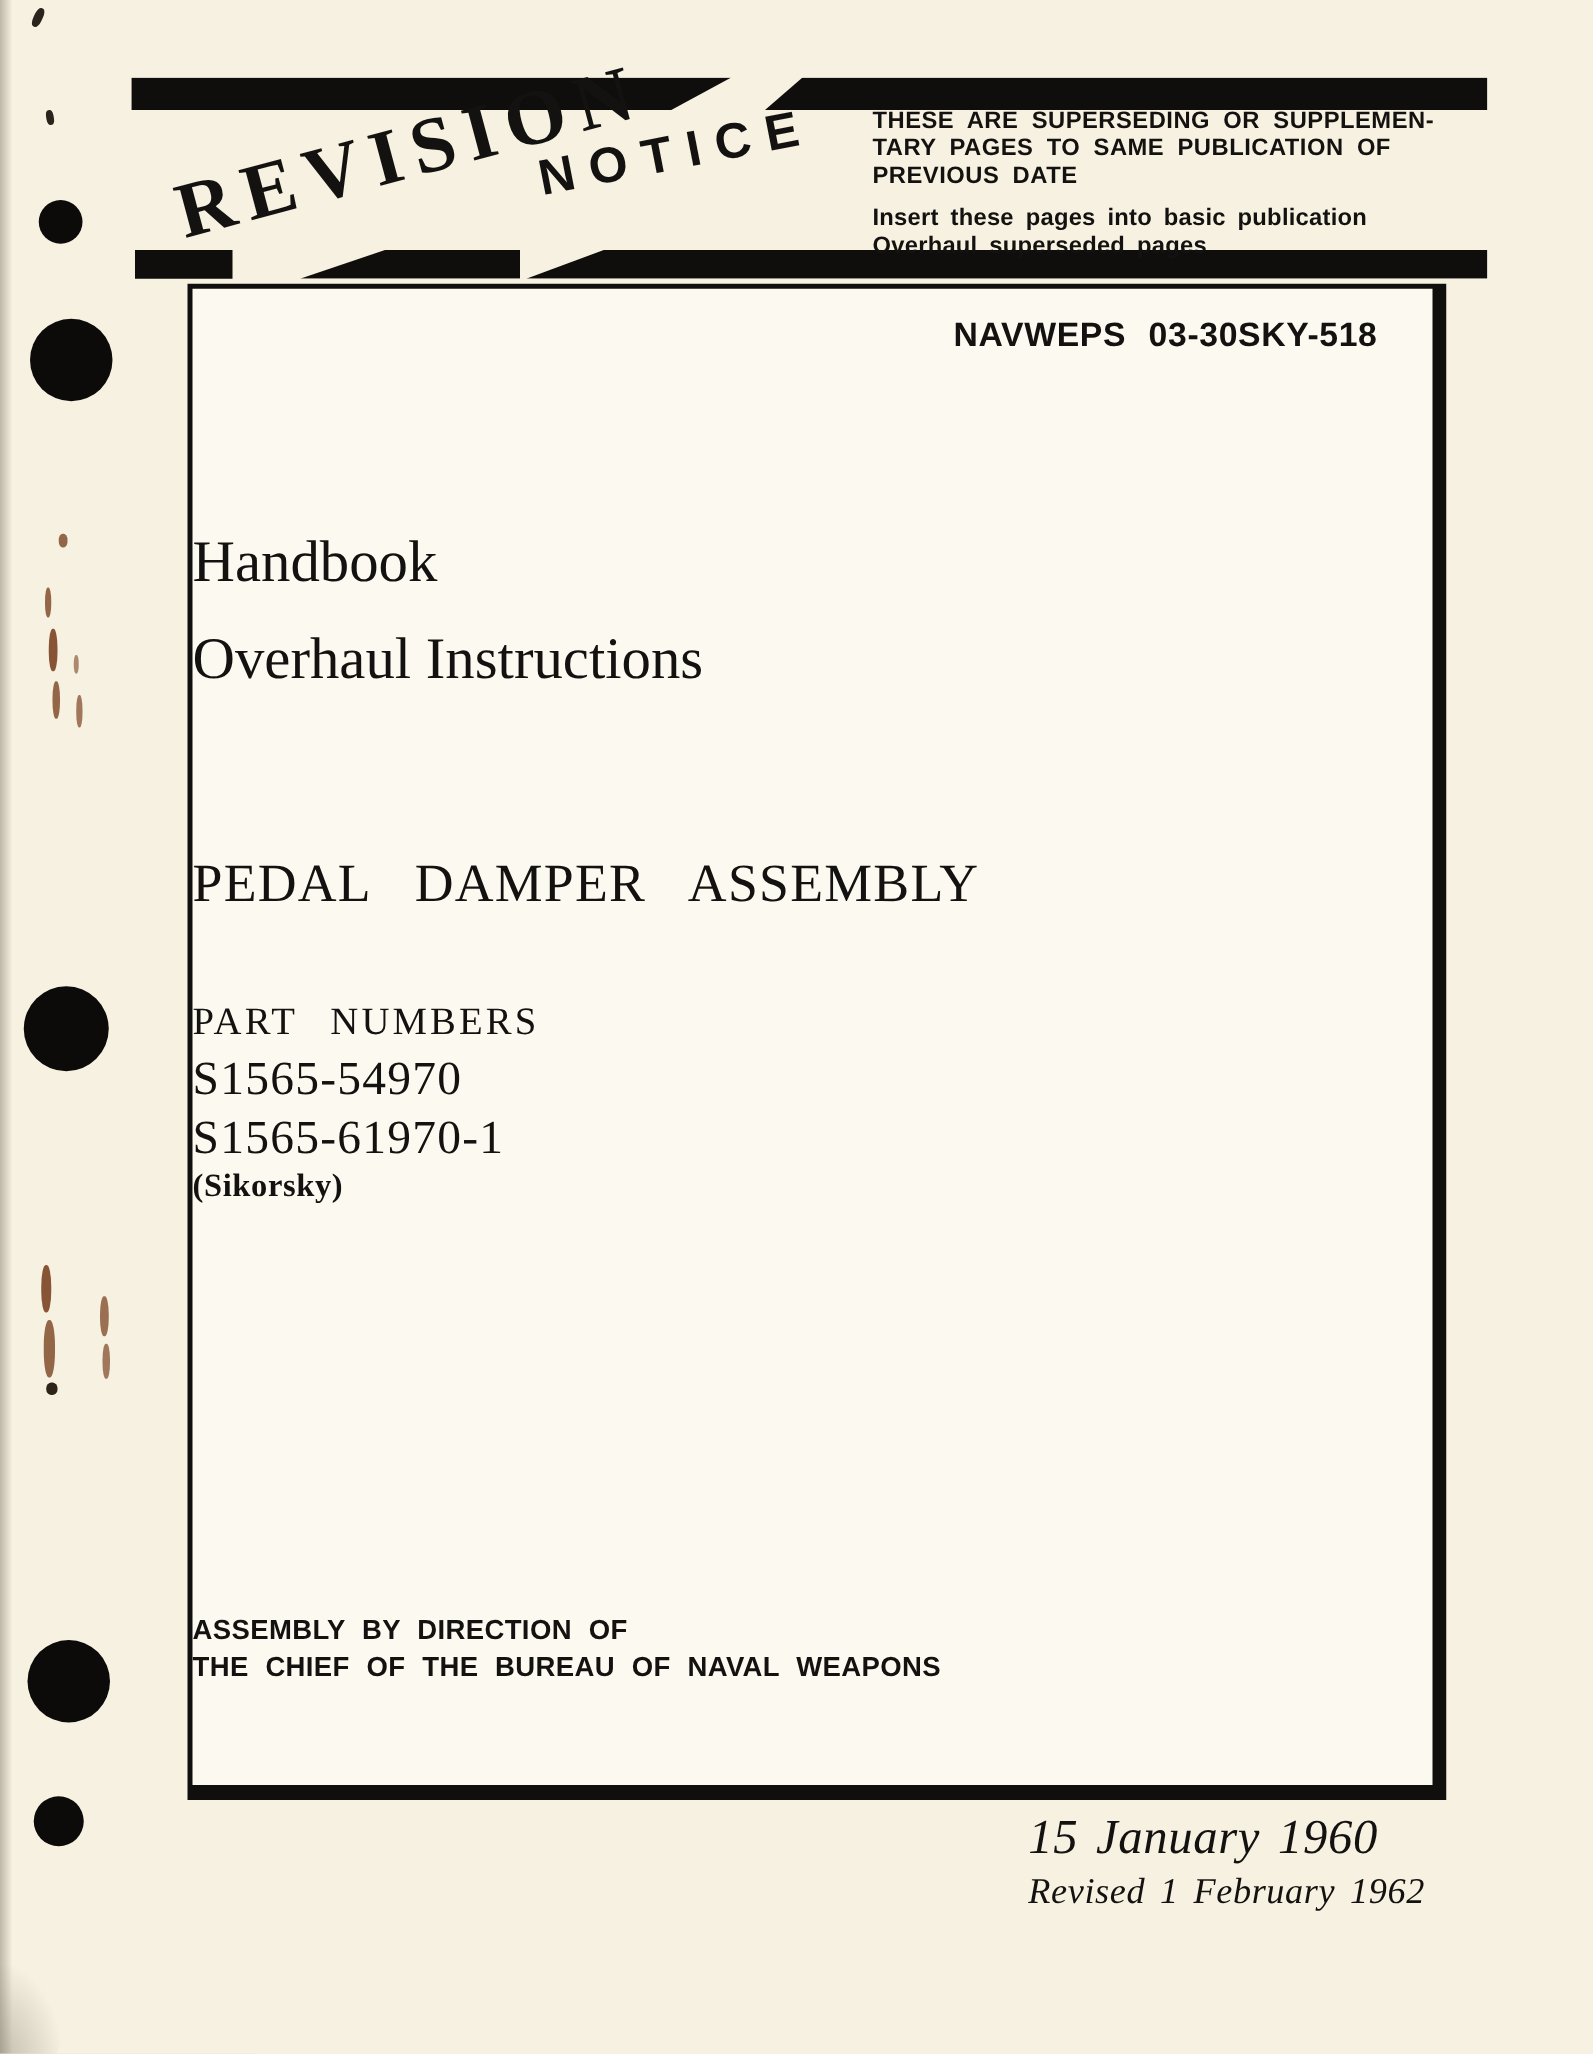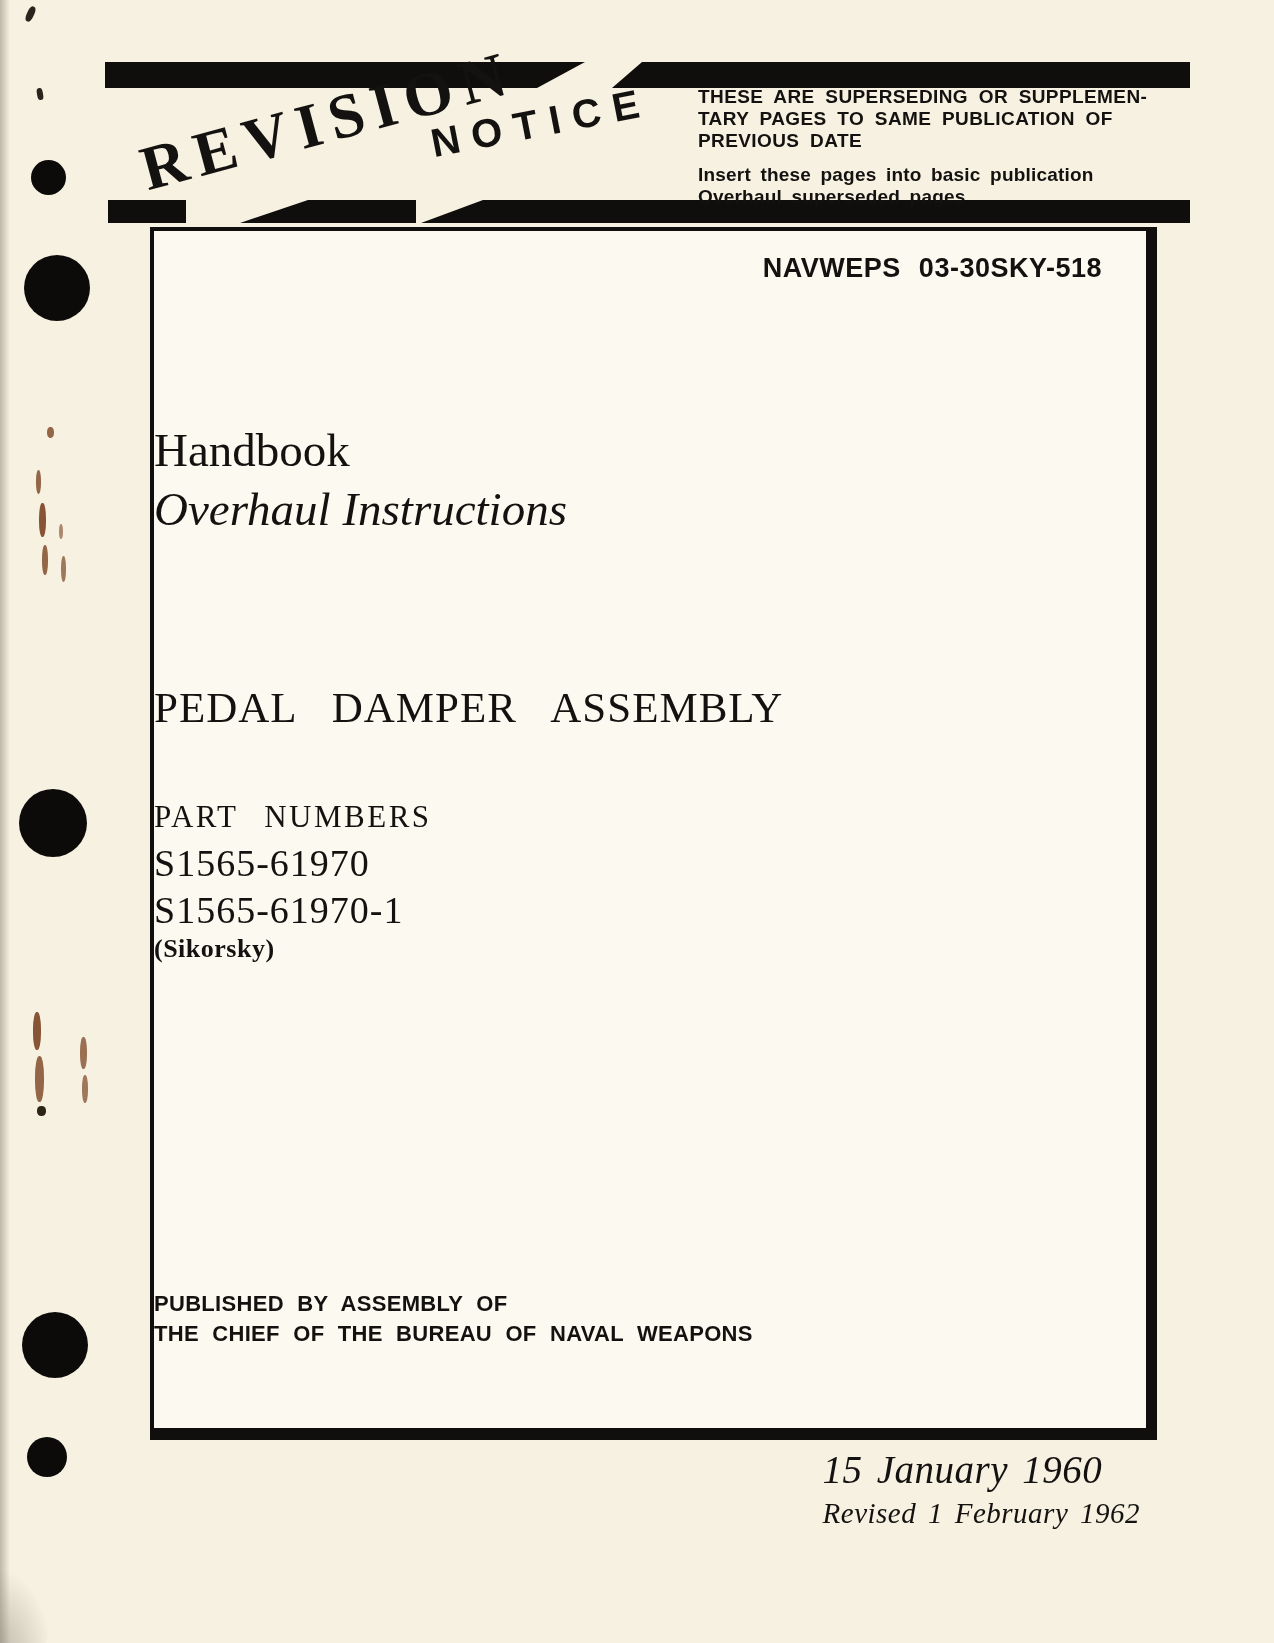--- a/index.html
+++ b/index.html
@@ -67,21 +67,21 @@
     border-width: 4px 11px 12px 4px;
   }
   .navweps {
     position: absolute; right: 44px; top: 22px;
     font-family: "Liberation Sans", sans-serif;
     font-weight: bold; font-size: 27px; letter-spacing: 0.5px; word-spacing: 10px;
     white-space: nowrap;
   }
   .ctr { position: absolute; left: 0; width: 100%; white-space: nowrap; }
   .title1 { top: 192px; font-size: 47px; }
-  .title2 { top: 251px; font-size: 47px; font-style: italic; }
+  .title2 { top: 269px; font-size: 47px; }
   .subject { top: 452px; font-size: 43px; word-spacing: 24px; letter-spacing: 1px; }
   .pn-label { top: 568px; font-size: 31px; letter-spacing: 2.5px; word-spacing: 16px; }
   .pn1 { top: 610px; font-size: 38px; letter-spacing: 1px; }
   .pn2 { top: 657px; font-size: 38px; letter-spacing: 1px; }
   .mfr { top: 703px; font-size: 26px; font-weight: bold; letter-spacing: 0.5px; }
   .pub1, .pub2 {
     font-family: "Liberation Sans", sans-serif; font-weight: bold;
     font-size: 22px; letter-spacing: 0.3px; word-spacing: 7px;
   }
   .pub1 { top: 1060px; }
@@ -169,25 +169,25 @@
 
   <div class="main-box">
     <div class="navweps">NAVWEPS 03-30SKY-518</div>
 
     <div class="ctr title1">Handbook</div>
     <div class="ctr title2">Overhaul Instructions</div>
 
     <div class="ctr subject">PEDAL DAMPER ASSEMBLY</div>
 
     <div class="ctr pn-label">PART NUMBERS</div>
-    <div class="ctr pn1">S1565-61970</div>
+    <div class="ctr pn1">S1565-54970</div>
     <div class="ctr pn2">S1565-61970-1</div>
     <div class="ctr mfr">(Sikorsky)</div>
 
-    <div class="ctr pub1">PUBLISHED BY ASSEMBLY OF</div>
+    <div class="ctr pub1">ASSEMBLY BY DIRECTION OF</div>
     <div class="ctr pub2">THE CHIEF OF THE BUREAU OF NAVAL WEAPONS</div>
   </div>
 
   <div class="dates">
     <div class="date-main">15 January 1960</div>
     <div class="date-rev">Revised 1 February 1962</div>
   </div>
 
 </div>
 

